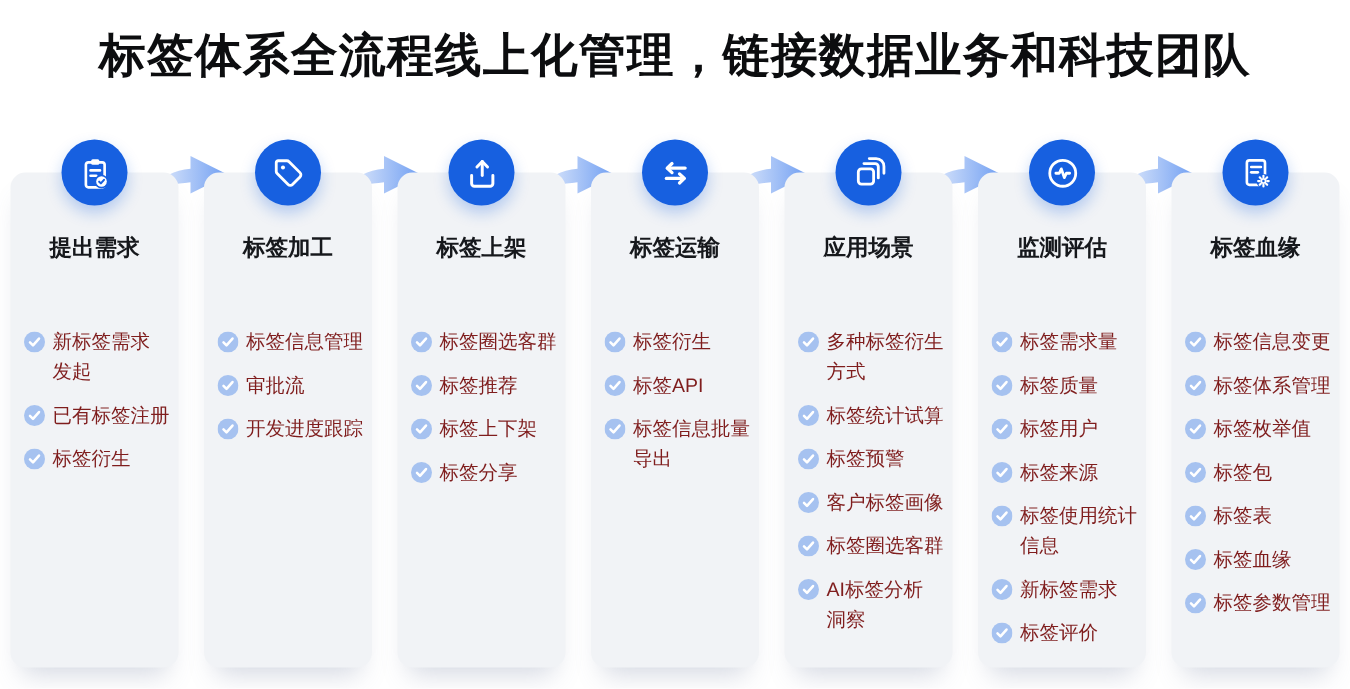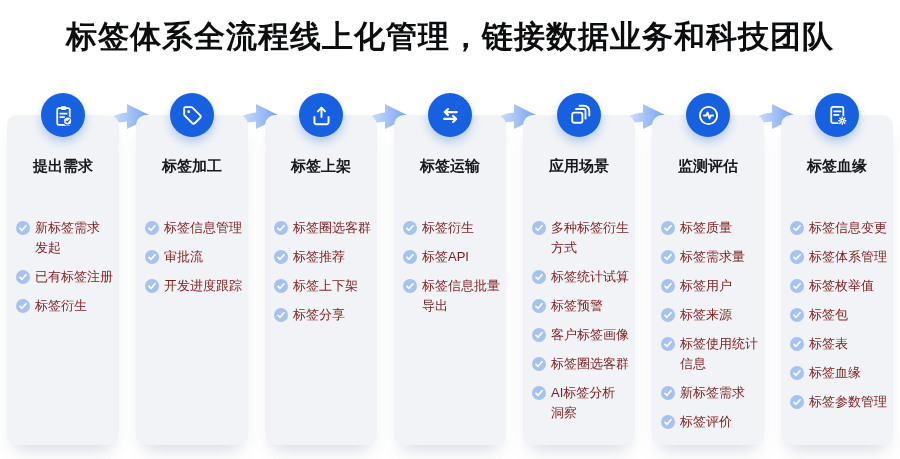--- a/index.html
+++ b/index.html
@@ -284,28 +284,28 @@
         <polyline points="7.6,12 9.8,12 11.1,9.2 13,14.8 14.3,12 16.4,12"></polyline>
       </svg>
     </div>
     <h2 class="card-title">监测评估</h2>
     <ul class="items">
       <li class="item">
         <span class="check"><svg viewBox="0 0 14 14" width="14" height="14">
               <circle cx="7" cy="7" r="7" fill="#a6c2f0"></circle>
               <path d="M4 7.3 l2 2 4-4.6" stroke="#fff" stroke-width="1.7" fill="none" stroke-linecap="round" stroke-linejoin="round"></path>
             </svg></span>
+        <span class="item-text">标签需求量</span>
+      </li>
+      <li class="item">
+        <span class="check"><svg viewBox="0 0 14 14" width="14" height="14">
+              <circle cx="7" cy="7" r="7" fill="#a6c2f0"></circle>
+              <path d="M4 7.3 l2 2 4-4.6" stroke="#fff" stroke-width="1.7" fill="none" stroke-linecap="round" stroke-linejoin="round"></path>
+            </svg></span>
         <span class="item-text">标签质量</span>
-      </li>
-      <li class="item">
-        <span class="check"><svg viewBox="0 0 14 14" width="14" height="14">
-              <circle cx="7" cy="7" r="7" fill="#a6c2f0"></circle>
-              <path d="M4 7.3 l2 2 4-4.6" stroke="#fff" stroke-width="1.7" fill="none" stroke-linecap="round" stroke-linejoin="round"></path>
-            </svg></span>
-        <span class="item-text">标签需求量</span>
       </li>
       <li class="item">
         <span class="check"><svg viewBox="0 0 14 14" width="14" height="14">
               <circle cx="7" cy="7" r="7" fill="#a6c2f0"></circle>
               <path d="M4 7.3 l2 2 4-4.6" stroke="#fff" stroke-width="1.7" fill="none" stroke-linecap="round" stroke-linejoin="round"></path>
             </svg></span>
         <span class="item-text">标签用户</span>
       </li>
       <li class="item">
         <span class="check"><svg viewBox="0 0 14 14" width="14" height="14">

